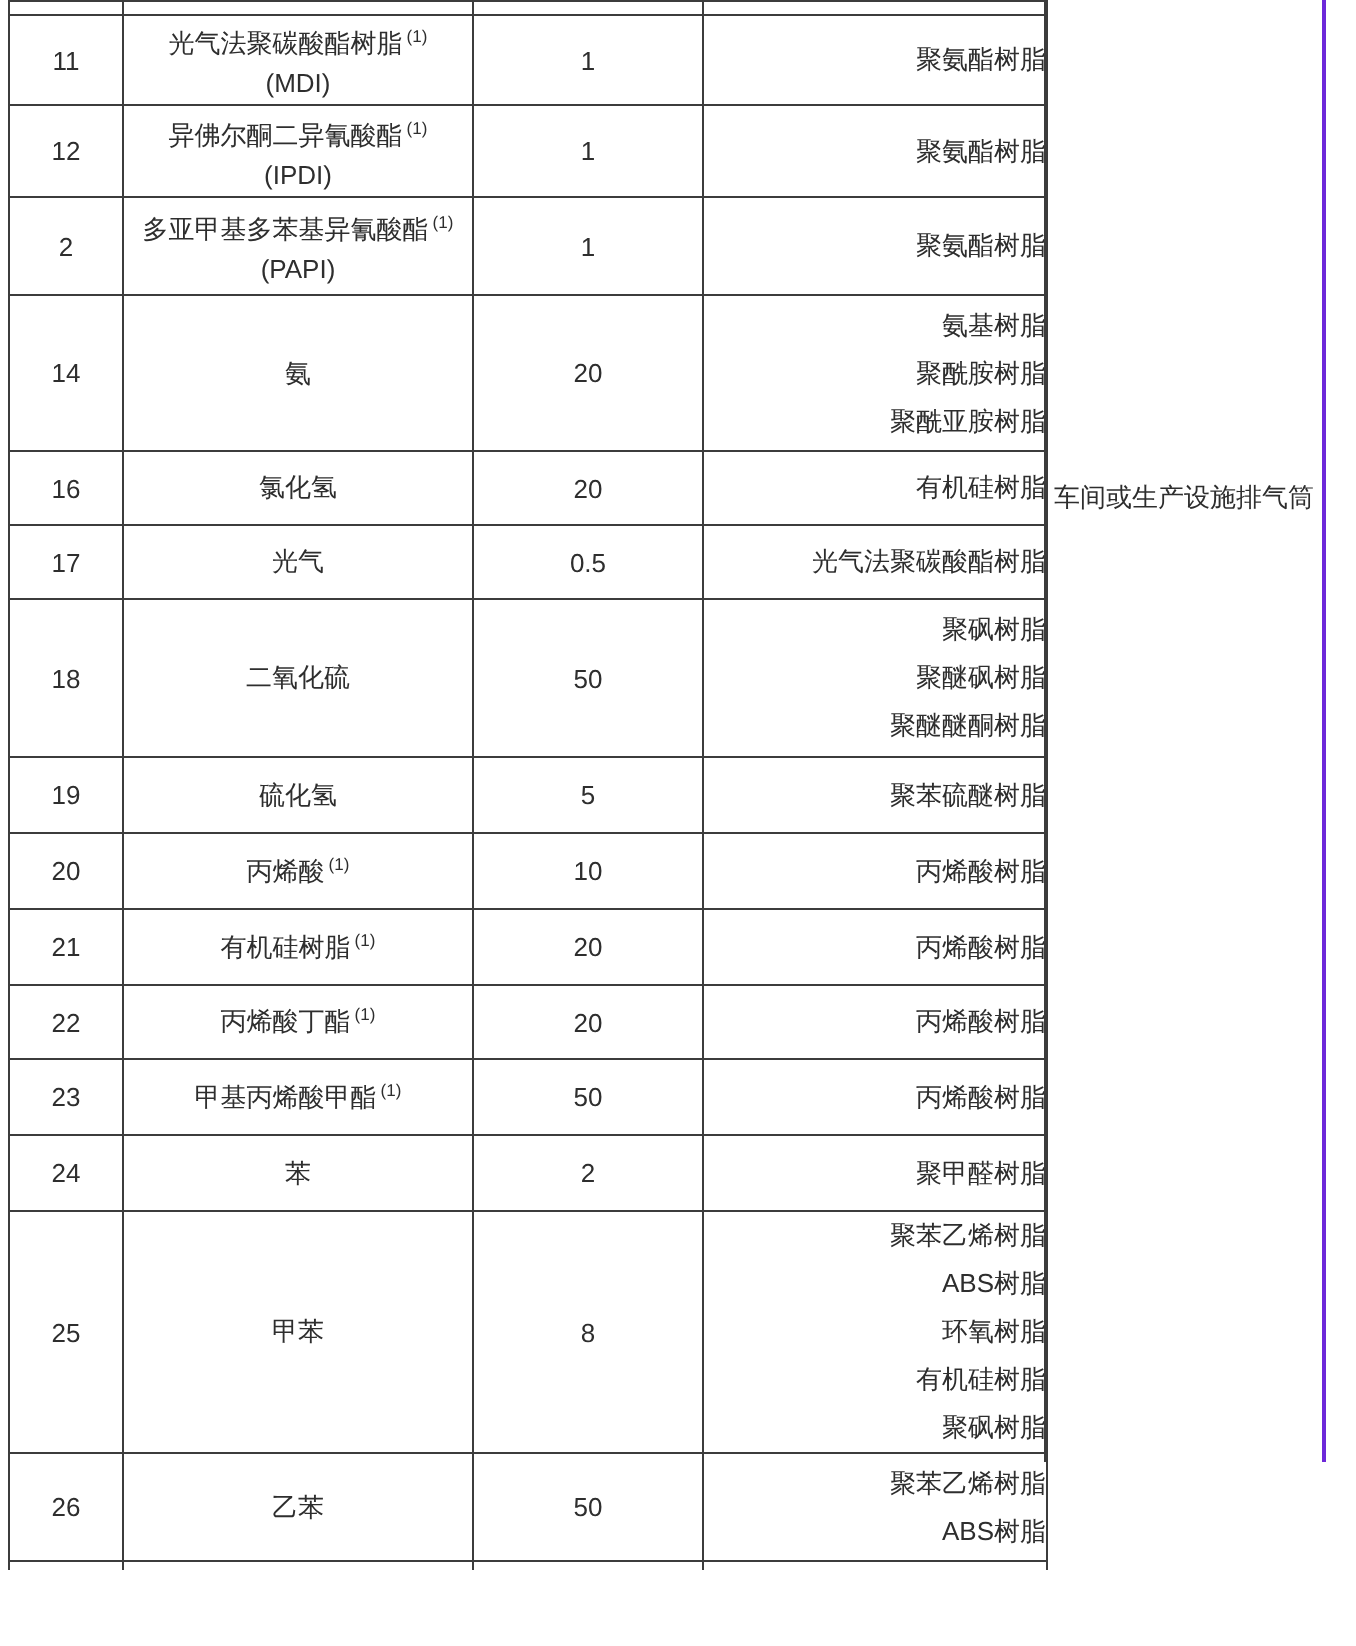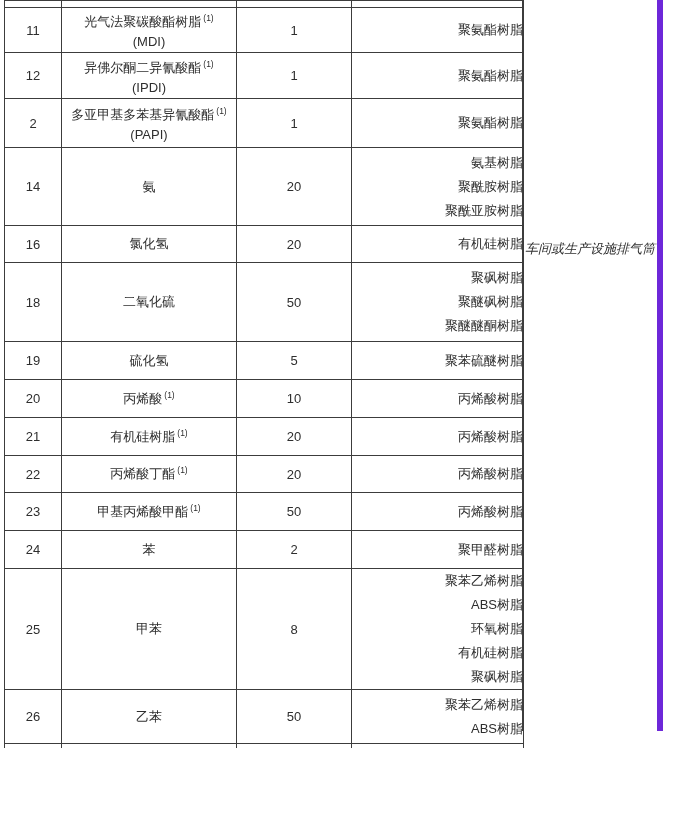--- a/index.html
+++ b/index.html
@@ -10,22 +10,22 @@
   table.main{position:absolute;left:4px;top:0;width:519px;
              border-collapse:collapse;table-layout:fixed;}
   table.main td{border:1px solid #3c3c3c;text-align:center;vertical-align:middle;
                 font-size:13px;padding:0;overflow:hidden;}
   tr.stub td{border-bottom:none;}
   td.c2 .nm{line-height:20px;}
   sup.sp{font-size:8.5px;vertical-align:5px;margin-left:2px;letter-spacing:0;}
   td.c4 div{line-height:24px;text-align:right;}
 
   .col5{position:absolute;left:522px;top:0;width:141px;height:731px;
-        border-left:1px solid #3c3c3c;border-right:6px solid #6d28d9;
-        box-sizing:border-box;font-style:italic;}
+        border-left:1px solid #3c3c3c;border-right:2px solid #6d28d9;
+        box-sizing:border-box;}
   .col5 .label{position:absolute;top:240px;left:0;width:100%;
                text-align:center;font-size:13px;white-space:nowrap;}
 </style>
 </head>
 <body>
 
 <div class="page">
 
   <table class="main">
     <colgroup>
@@ -93,20 +93,28 @@
 
     <tr style="height:37px">
       <td class="c1">16</td>
       <td class="c2">氯化氢</td>
       <td class="c3">20</td>
       <td class="c4">
             <div>有机硅树脂</div>
           </td>
     </tr>
 
+    <tr style="height:37px">
+      <td class="c1">17</td>
+      <td class="c2">光气</td>
+      <td class="c3">0.5</td>
+      <td class="c4">
+            <div>光气法聚碳酸酯树脂</div>
+          </td>
+    </tr>
 
     <tr style="height:79px">
       <td class="c1">18</td>
       <td class="c2">二氧化硫</td>
       <td class="c3">50</td>
       <td class="c4">
         <div>聚砜树脂</div>
         <div>聚醚砜树脂</div>
         <div>聚醚醚酮树脂</div>
       </td>

